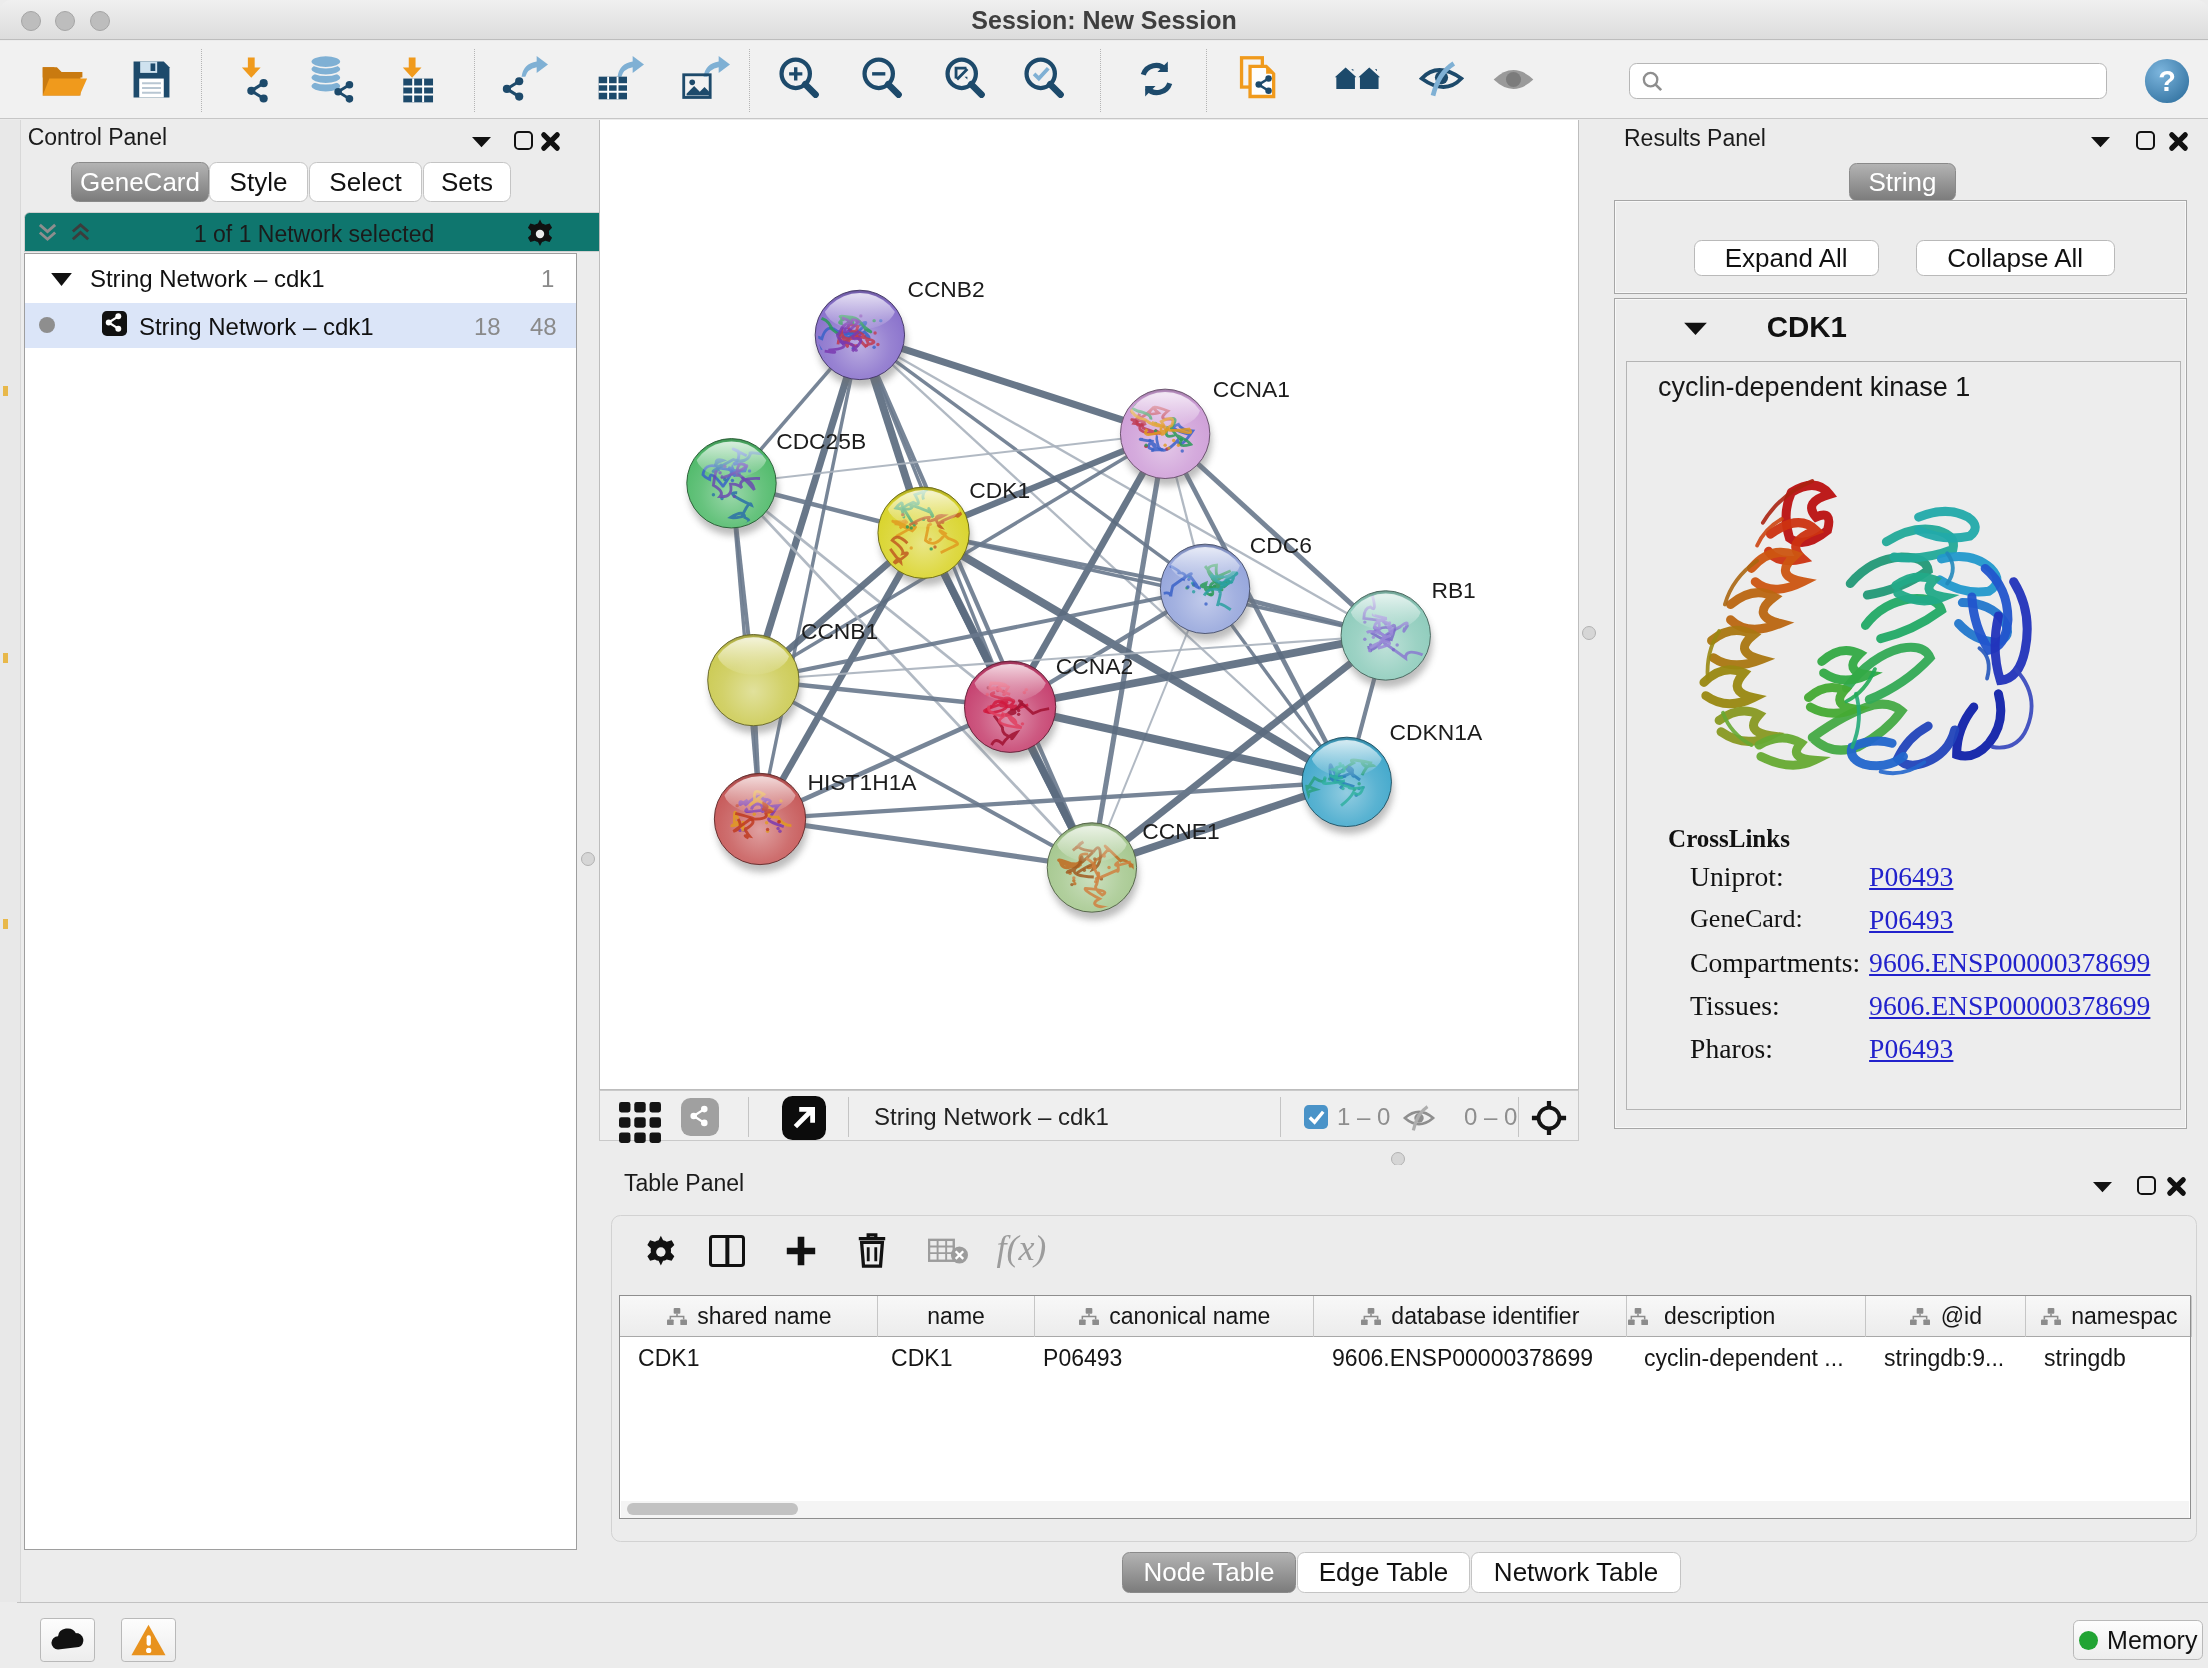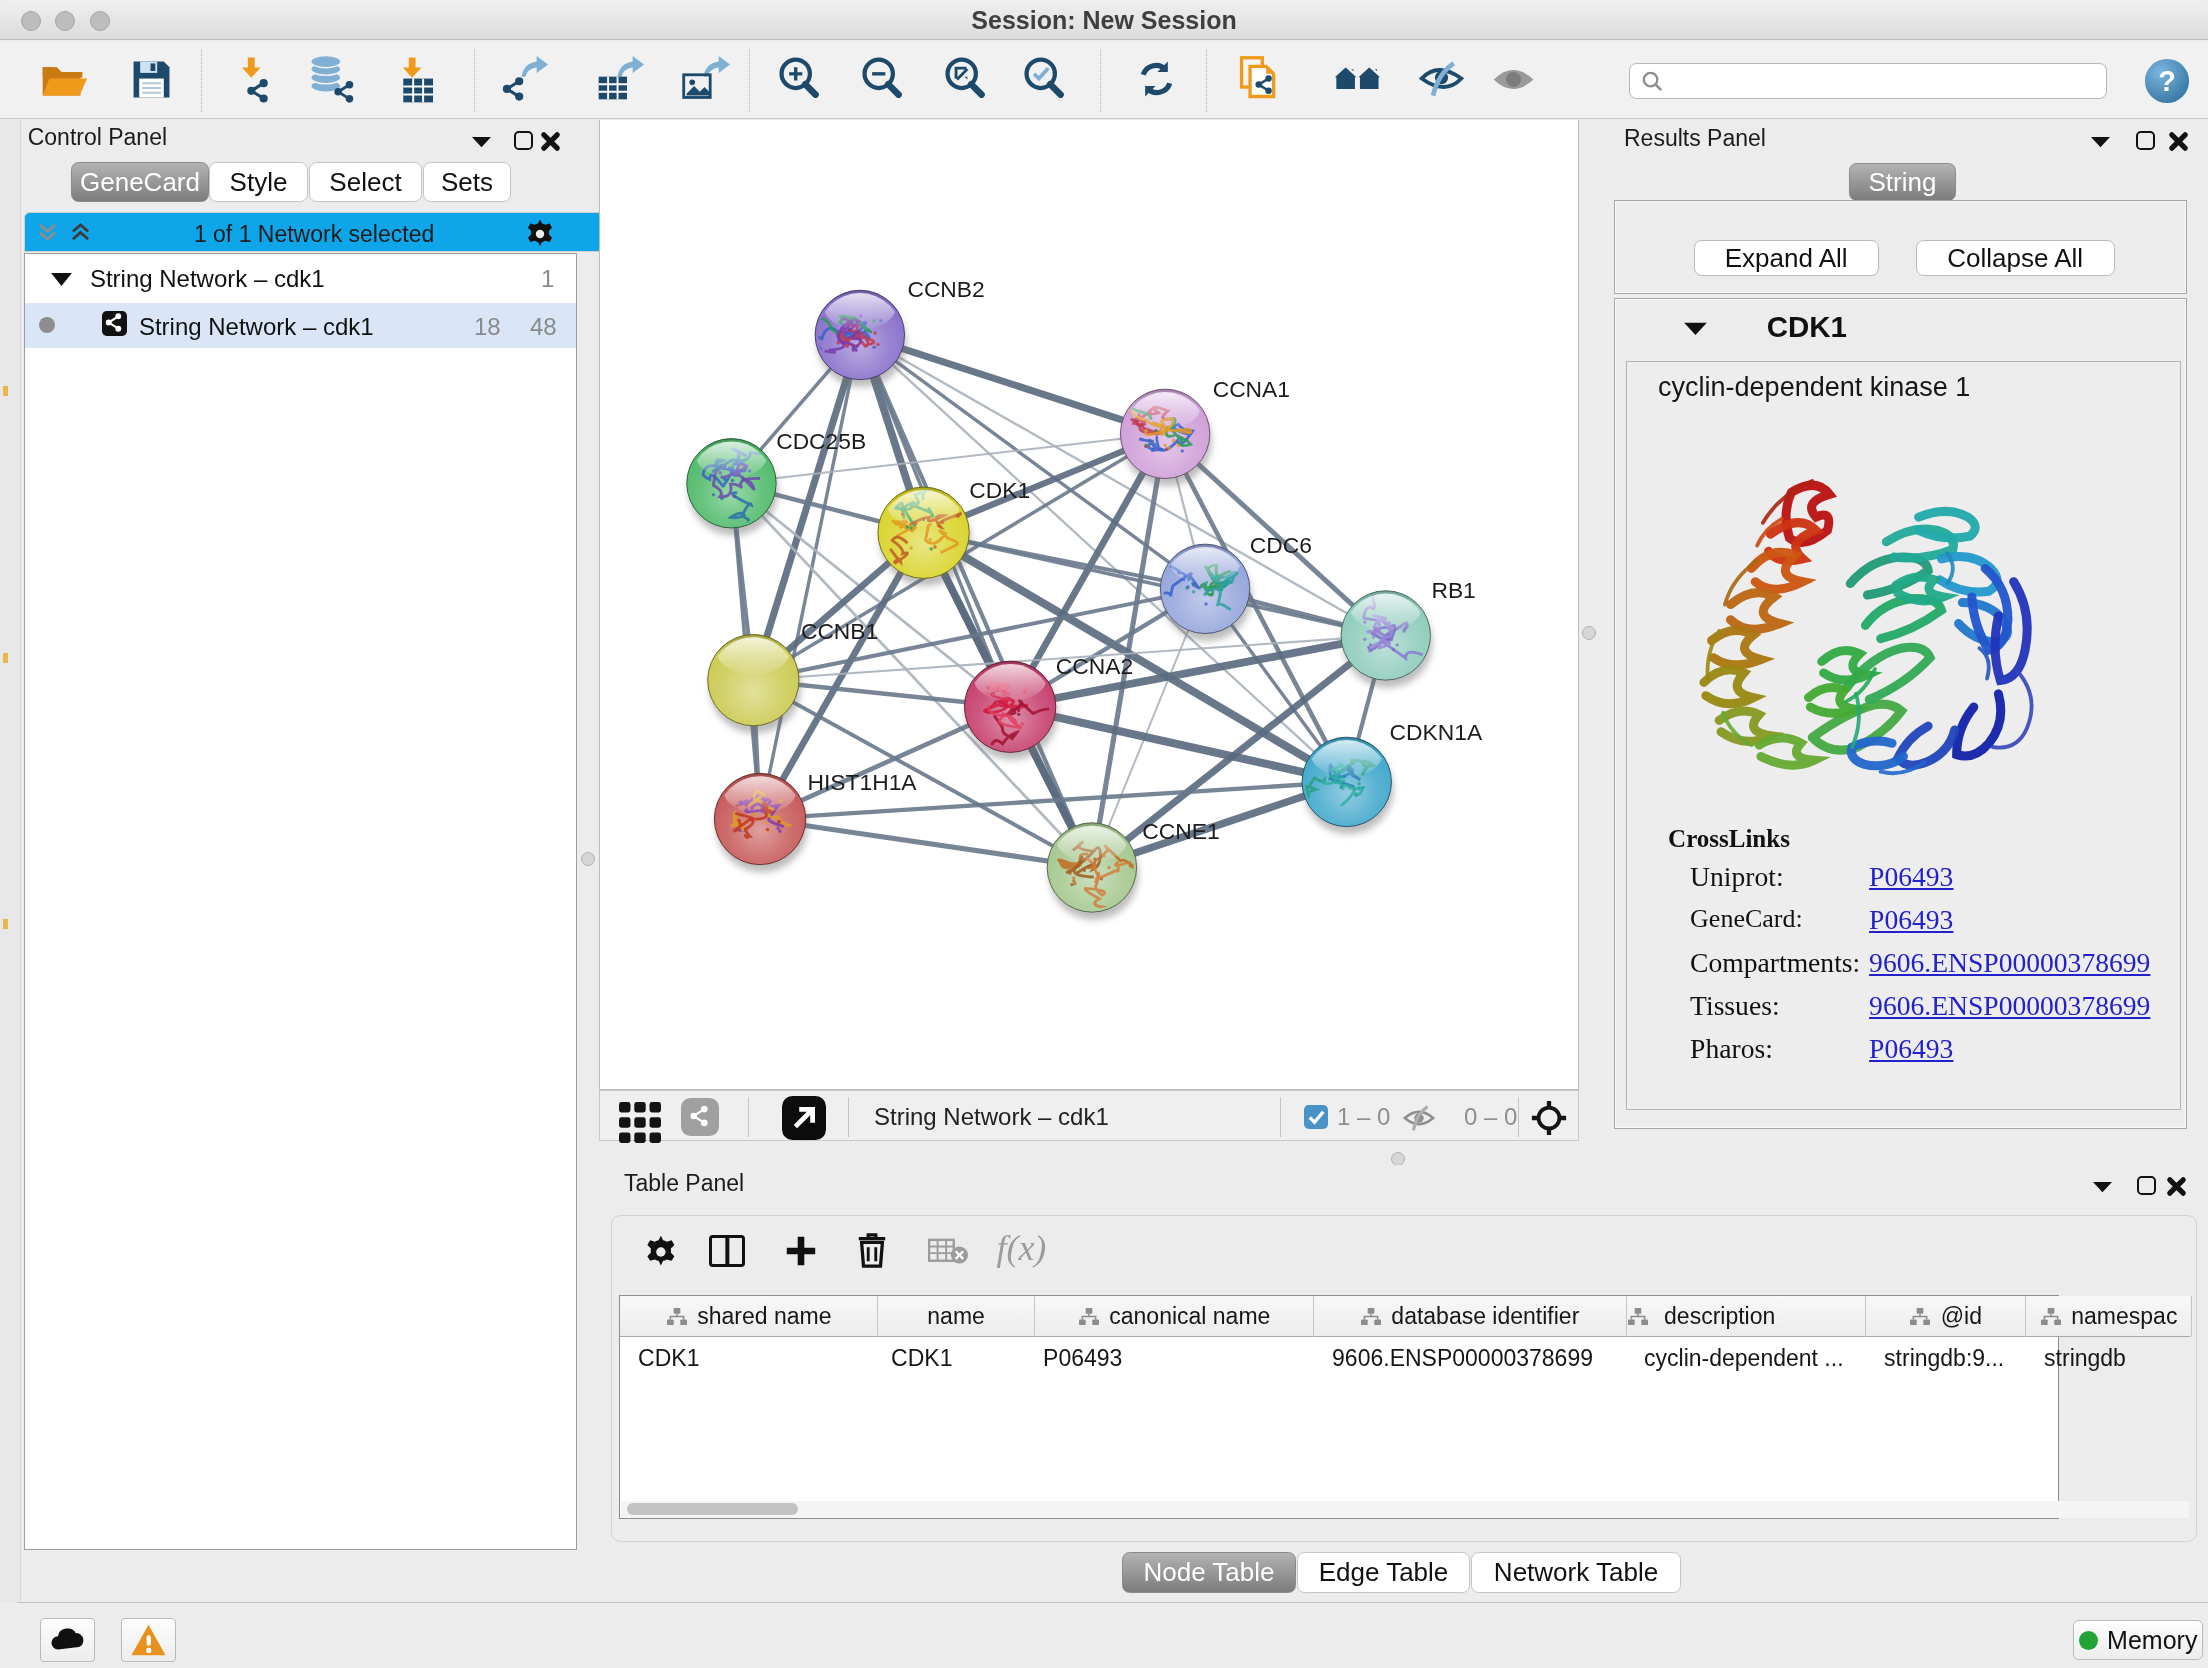--- a/index.html
+++ b/index.html
@@ -232,21 +232,21 @@
       <path d="M1,2 h20 l-10,11 z" fill="#111"></path>
     </svg>
     <div class="abs" style="left:492px;top:11.4px;width:19px;height:19px;border:2.9px solid #111;border-radius:4.8px;"></div>
     <svg class="abs" style="left:518px;top:10.5px" width="21" height="21" viewBox="0 0 22 22">
       <path d="M4,4 L18,18 M18,4 L4,18" stroke="#111" stroke-width="5.5" stroke-linecap="round"></path>
     </svg>
     <div class="abs seltab" style="left:49px;top:42px;width:138px;height:40px;border-radius:7.6px;border:1px solid #8a8a8a;display:flex;align-items:center;justify-content:center;font-size:26px;">GeneCard</div>
     <div class="abs tab" style="left:187px;top:42px;width:99px;height:40px;border-radius:7.6px;display:flex;align-items:center;justify-content:center;font-size:26px;">Style</div>
     <div class="abs tab" style="left:287px;top:42px;width:113px;height:40px;border-radius:7.6px;display:flex;align-items:center;justify-content:center;font-size:26px;">Select</div>
     <div class="abs tab" style="left:401px;top:42px;width:88px;height:40px;border-radius:7.6px;display:flex;align-items:center;justify-content:center;font-size:26px;">Sets</div>
-    <div class="abs" style="left:1.9px;top:92px;width:652px;height:40px;background:#0ea5e9;border:1px solid #d0d0d0;border-radius:5.7px 5.7px 0 0;">
+    <div class="abs" style="left:1.9px;top:92px;width:652px;height:40px;background:#0f766e;border:1px solid #d0d0d0;border-radius:5.7px 5.7px 0 0;">
       <svg class="abs" style="left:11.4px;top:7.6px" width="23" height="23" viewBox="0 0 24 24">
         <path d="M4,4 l8,7 8,-7 M4,12 l8,7 8,-7" stroke="#8e8e8e" stroke-width="3" fill="none"></path>
       </svg>
       <svg class="abs" style="left:44px;top:7.6px" width="23" height="23" viewBox="0 0 24 24">
         <path d="M4,11 l8,-7 8,7 M4,19 l8,-7 8,7" stroke="#3c3c3c" stroke-width="3" fill="none"></path>
       </svg>
       <div class="abs" style="left:169px;top:7.6px;font-size:23px;color:#1b1b1b;">1 of 1 Network selected</div>
       <div class="abs icon" style="left:498px;top:1.9px;width:34px;height:38px;">
         <svg width="34" height="34" viewBox="0 0 36 42">
           <g transform="scale(1.0)" fill="#111">
@@ -876,21 +876,21 @@
         <path d="M7,12 h22 l-2,25 h-18 z" fill="none" stroke="#111" stroke-width="3.5"></path>
         <path d="M14,17 v15 M22,17 v15" stroke="#111" stroke-width="3"></path>
       </svg>
       <svg class="abs" style="left:316px;top:21px" width="42" height="28.5" viewBox="0 0 44 30">
         <rect x="1" y="3" width="26" height="22" fill="none" stroke="#9c9c9c" stroke-width="2.5"></rect>
         <path d="M1,10 h26 M1,17 h26 M10,3 v22 M19,3 v22" stroke="#9c9c9c" stroke-width="2"></path>
         <circle cx="33" cy="19" r="9" fill="#9c9c9c"></circle>
         <path d="M29,15 l8,8 M37,15 l-8,8" stroke="#fff" stroke-width="2.4"></path>
       </svg>
       <div class="abs" style="left:384px;top:11.4px;font-family:'Liberation Serif',serif;font-style:italic;font-size:36px;color:#9c9c9c;">f(x)</div>
-      <div class="abs" style="left:6.7px;top:79px;width:1440px;height:224px;background:#fff;border:1px solid #8e8e8e;">
+      <div class="abs" style="left:6.7px;top:79px;width:1572px;height:224px;background:#fff;border:1px solid #8e8e8e;">
         <div class="abs" style="left:0;top:0;width:1570px;height:41px;background:linear-gradient(#f8f8f8,#ececec);border-bottom:1px solid #a8a8a8;">
           <div class="abs" style="left:0px;top:0;width:258px;height:41px;border-right:1px solid #c6c6c6;">
             <div style="display:flex;align-items:center;justify-content:center;height:100%;gap:9.5px;font-size:23px;color:#161616;">
               <svg width="22" height="20" viewBox="0 0 23 21">
                 <g fill="#8c8c8c">
                   <rect x="8" y="1" width="7" height="6" rx="1"></rect>
                   <rect x="1" y="13" width="7" height="6" rx="1"></rect>
                   <rect x="15" y="13" width="7" height="6" rx="1"></rect>
                   <path d="M11.5,7 v3 M4.5,13 v-3 h14 v3" stroke="#8c8c8c" stroke-width="1.6" fill="none"></path>
                 </g>

